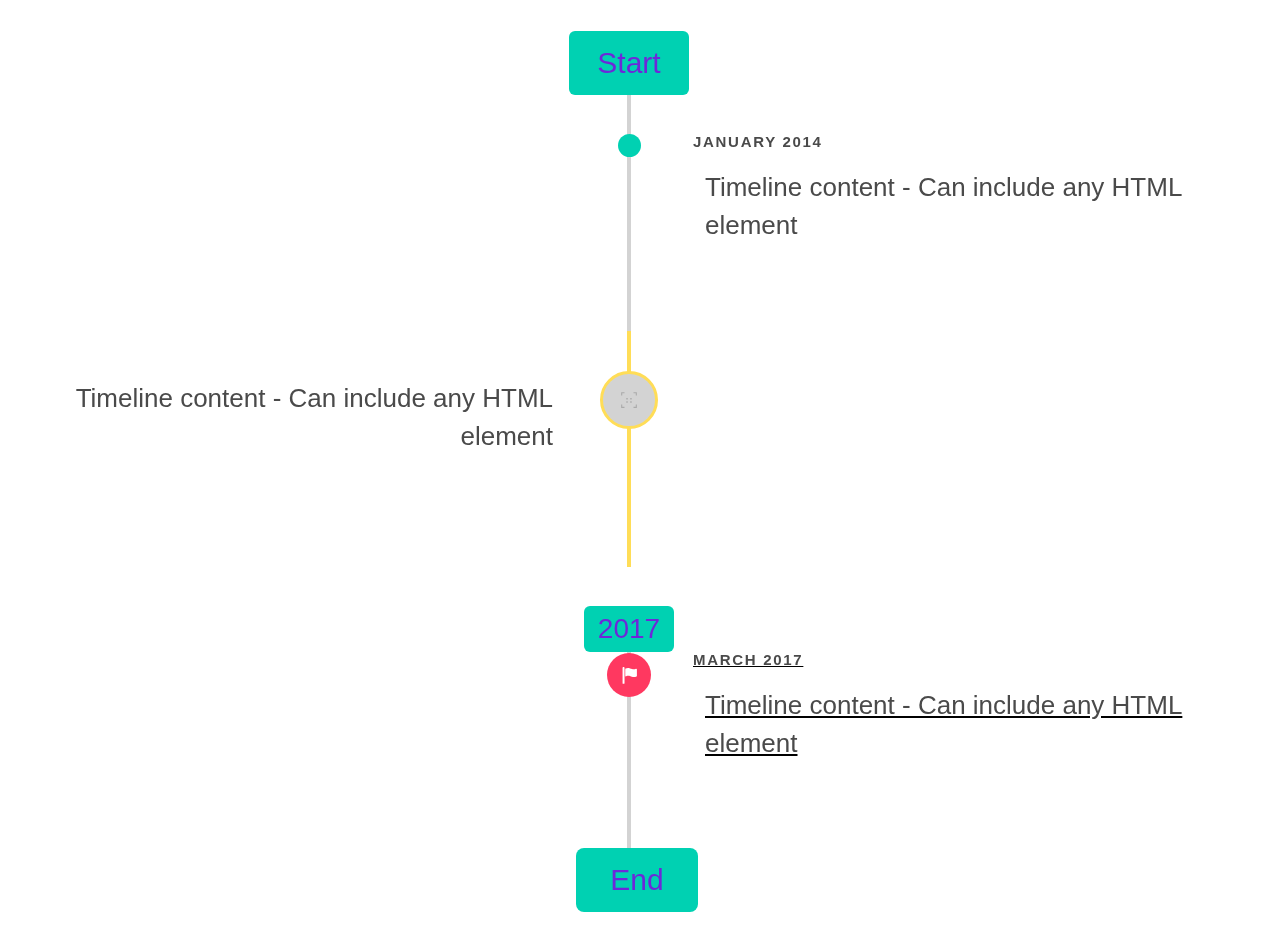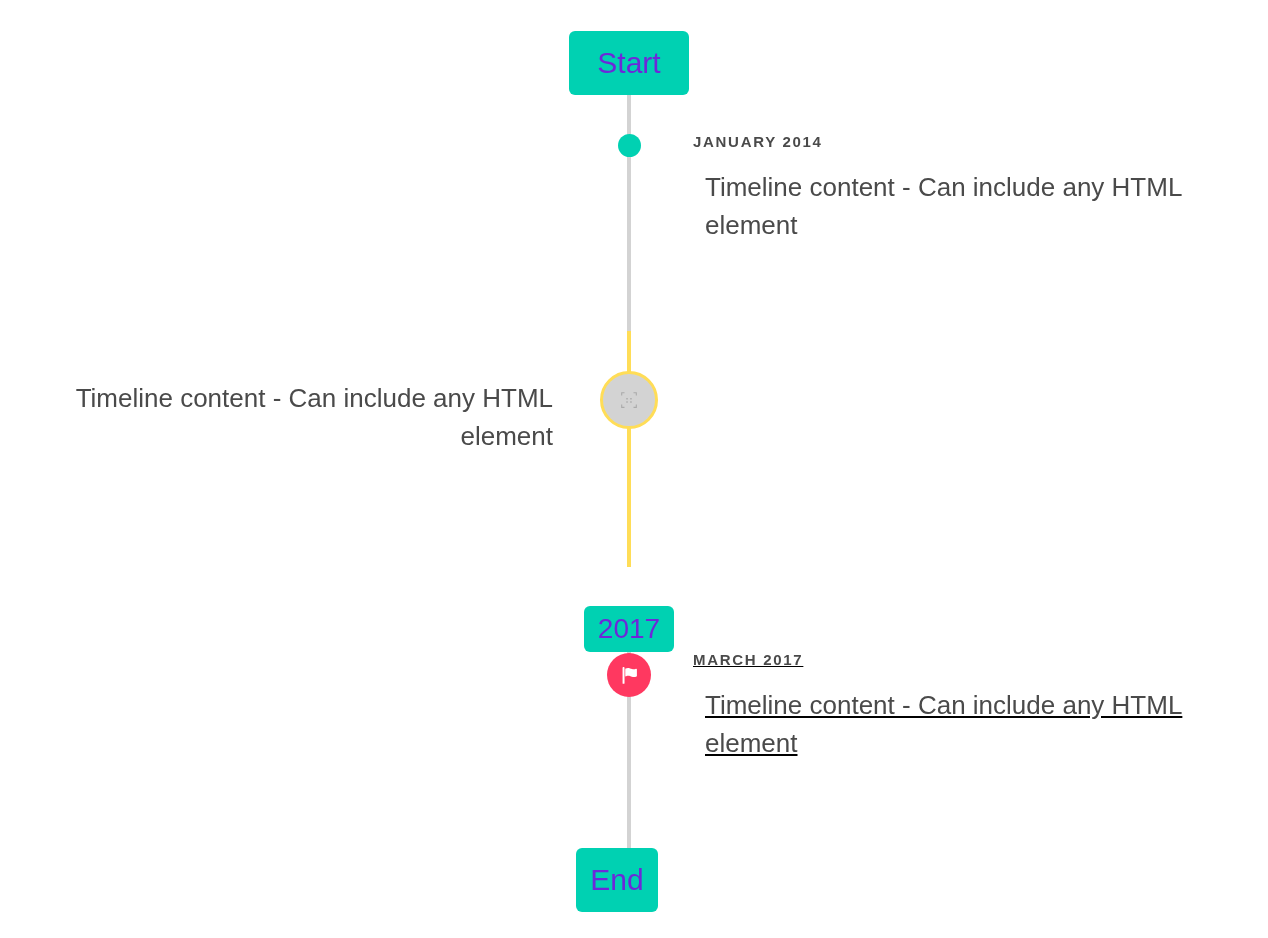--- a/index.html
+++ b/index.html
@@ -50,22 +50,23 @@
     font-size: 30px;
   }
   .badge-year {
     left: 584px; top: 566px;
     width: 90px; height: 46px;
     font-size: 28px;
     margin-top: 40px;
   }
   .badge-end {
     left: 576px; top: 848px;
-    width: 82px; height: 64px;
+    width: 122px; height: 64px;
     font-size: 30px;
+    border-radius: 8px;
   }
 
   
   .marker {
     position: absolute;
     border-radius: 50%;
     box-sizing: border-box;
     display: flex;
     align-items: center;
     justify-content: center;

